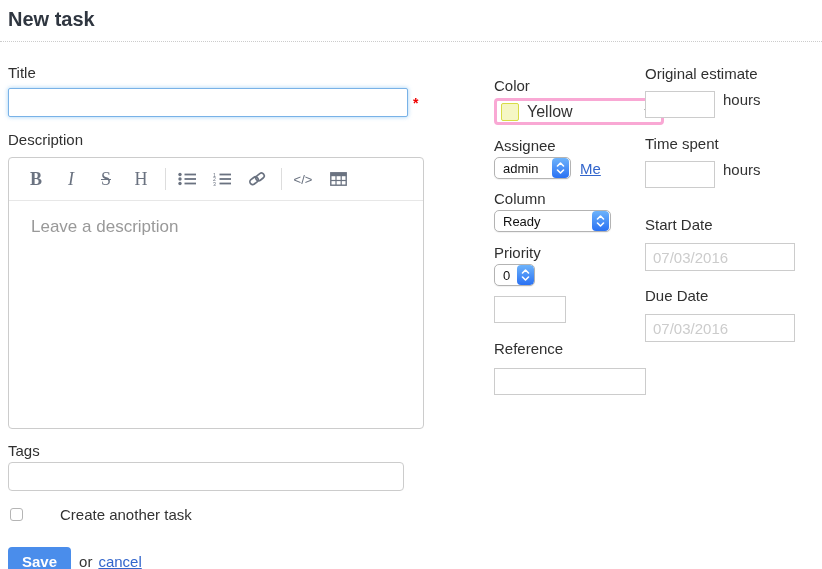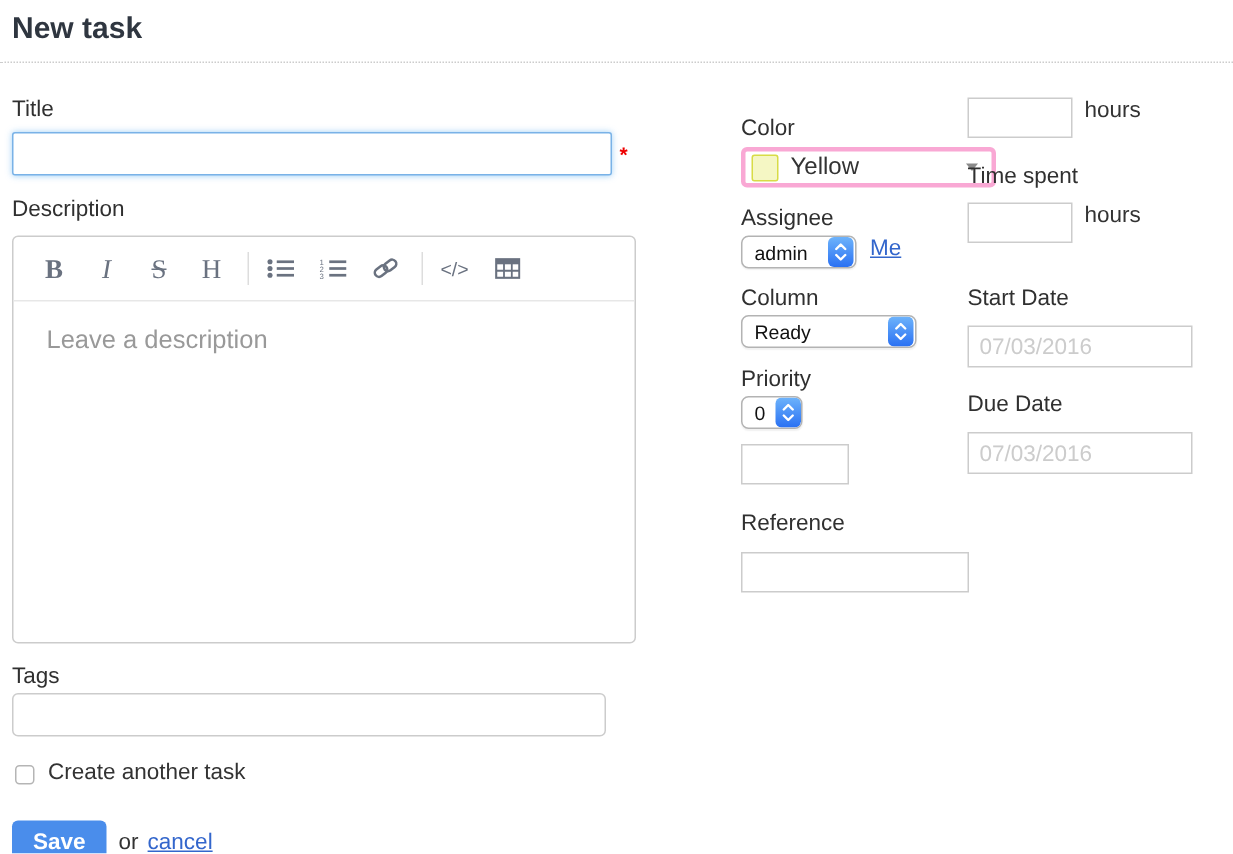--- a/index.html
+++ b/index.html
@@ -40,21 +40,21 @@
   .tb-code { font-family:"Liberation Sans",sans-serif; font-size:13px; color:#6a7280; letter-spacing:0; }
   .desc-textarea {
     flex:1; border:none; outline:none; resize:none; padding:16px 22px;
     font-family:"Liberation Sans",sans-serif; font-size:17px; color:#333; background:transparent;
   }
   .desc-textarea::placeholder { color:#999; opacity:1; }
 
   .lbl-tags { margin:13px 0 3px; }
   .tags-input { width:396px; height:29px; border:1px solid #ccc; border-radius:4px; padding:0 8px; font-size:15px; outline:none; font-family:"Liberation Sans",sans-serif; }
 
-  .checkbox-row { display:flex; align-items:flex-end; margin-top:15px; }
+  .checkbox-row { display:flex; align-items:center; margin-top:15px;gap:28px; }
   .checkbox {
     appearance:none; -webkit-appearance:none; width:13px; height:13px; border:1px solid #b5b5b5;
     border-radius:3px; background:#fff; margin:0 9px 0 2px; cursor:pointer;
   }
   .checkbox-row span { font-size:15px; }
 
   .actions-row { display:flex; align-items:center; margin-top:24px; }
   .save-btn {
     background:#4a8deb; color:#fff; border:none; border-radius:4px; font-weight:bold;
     font-size:15px; padding:6px 14px; cursor:pointer; font-family:"Liberation Sans",sans-serif;
@@ -66,21 +66,21 @@
   .lbl-color { margin:9px 0 4px; }
   .color-select {
     width:170px; height:27px; border:3px solid #f9a8d4; border-radius:4px; display:flex;
     align-items:center; padding:0 9px 0 4px; cursor:pointer; background:#fff;
   }
   .color-swatch { width:18px; height:18px; border-radius:2px; flex:0 0 auto; }
   .color-name { font-size:16px; margin-left:8px; flex:1; }
   .dd-arrow { width:0; height:0; border-left:4px solid transparent; border-right:4px solid transparent; border-top:5px solid #8a8a8a; }
 
   .lbl-assignee { margin:12px 0 3px; }
-  .assignee-row { display:flex; align-items:flex-start; }
+  .assignee-row { display:flex; align-items:center; }
   .mac-select {
     height:22px; border:1px solid #b3b3b3; border-radius:5px; background:#fff;
     display:flex; align-items:center; justify-content:space-between; cursor:pointer; overflow:hidden;
     box-shadow:0 1px 1px rgba(0,0,0,.06);
   }
   .mac-select-text { font-size:13px; padding:0 6px 0 8px; color:#111; white-space:nowrap; }
   .stepper {
     width:17px; height:20px; margin:0 1px; border-radius:4px; flex:0 0 auto;
     background:linear-gradient(#6db3fb, #2a71f3); display:flex; align-items:center; justify-content:center;
   }
@@ -240,20 +240,21 @@
       </span>
     </div>
 
     <input class="complexity-input" type="text" style="">
 
     <label class="fieldlabel lbl-reference">Reference</label>
     <input class="reference-input" type="text" style="">
   </div>
 
   <div class="col-right">
+    <label class="fieldlabel lbl-estimate">Original estimate</label>
     <div class="hours-row">
       <input class="hours-input" type="text" style="">
       <span class="hours-suffix">hours</span>
     </div>
 
     <label class="fieldlabel lbl-timespent">Time spent</label>
     <div class="hours-row">
       <input class="hours-input" type="text" style="">
       <span class="hours-suffix">hours</span>
     </div>

